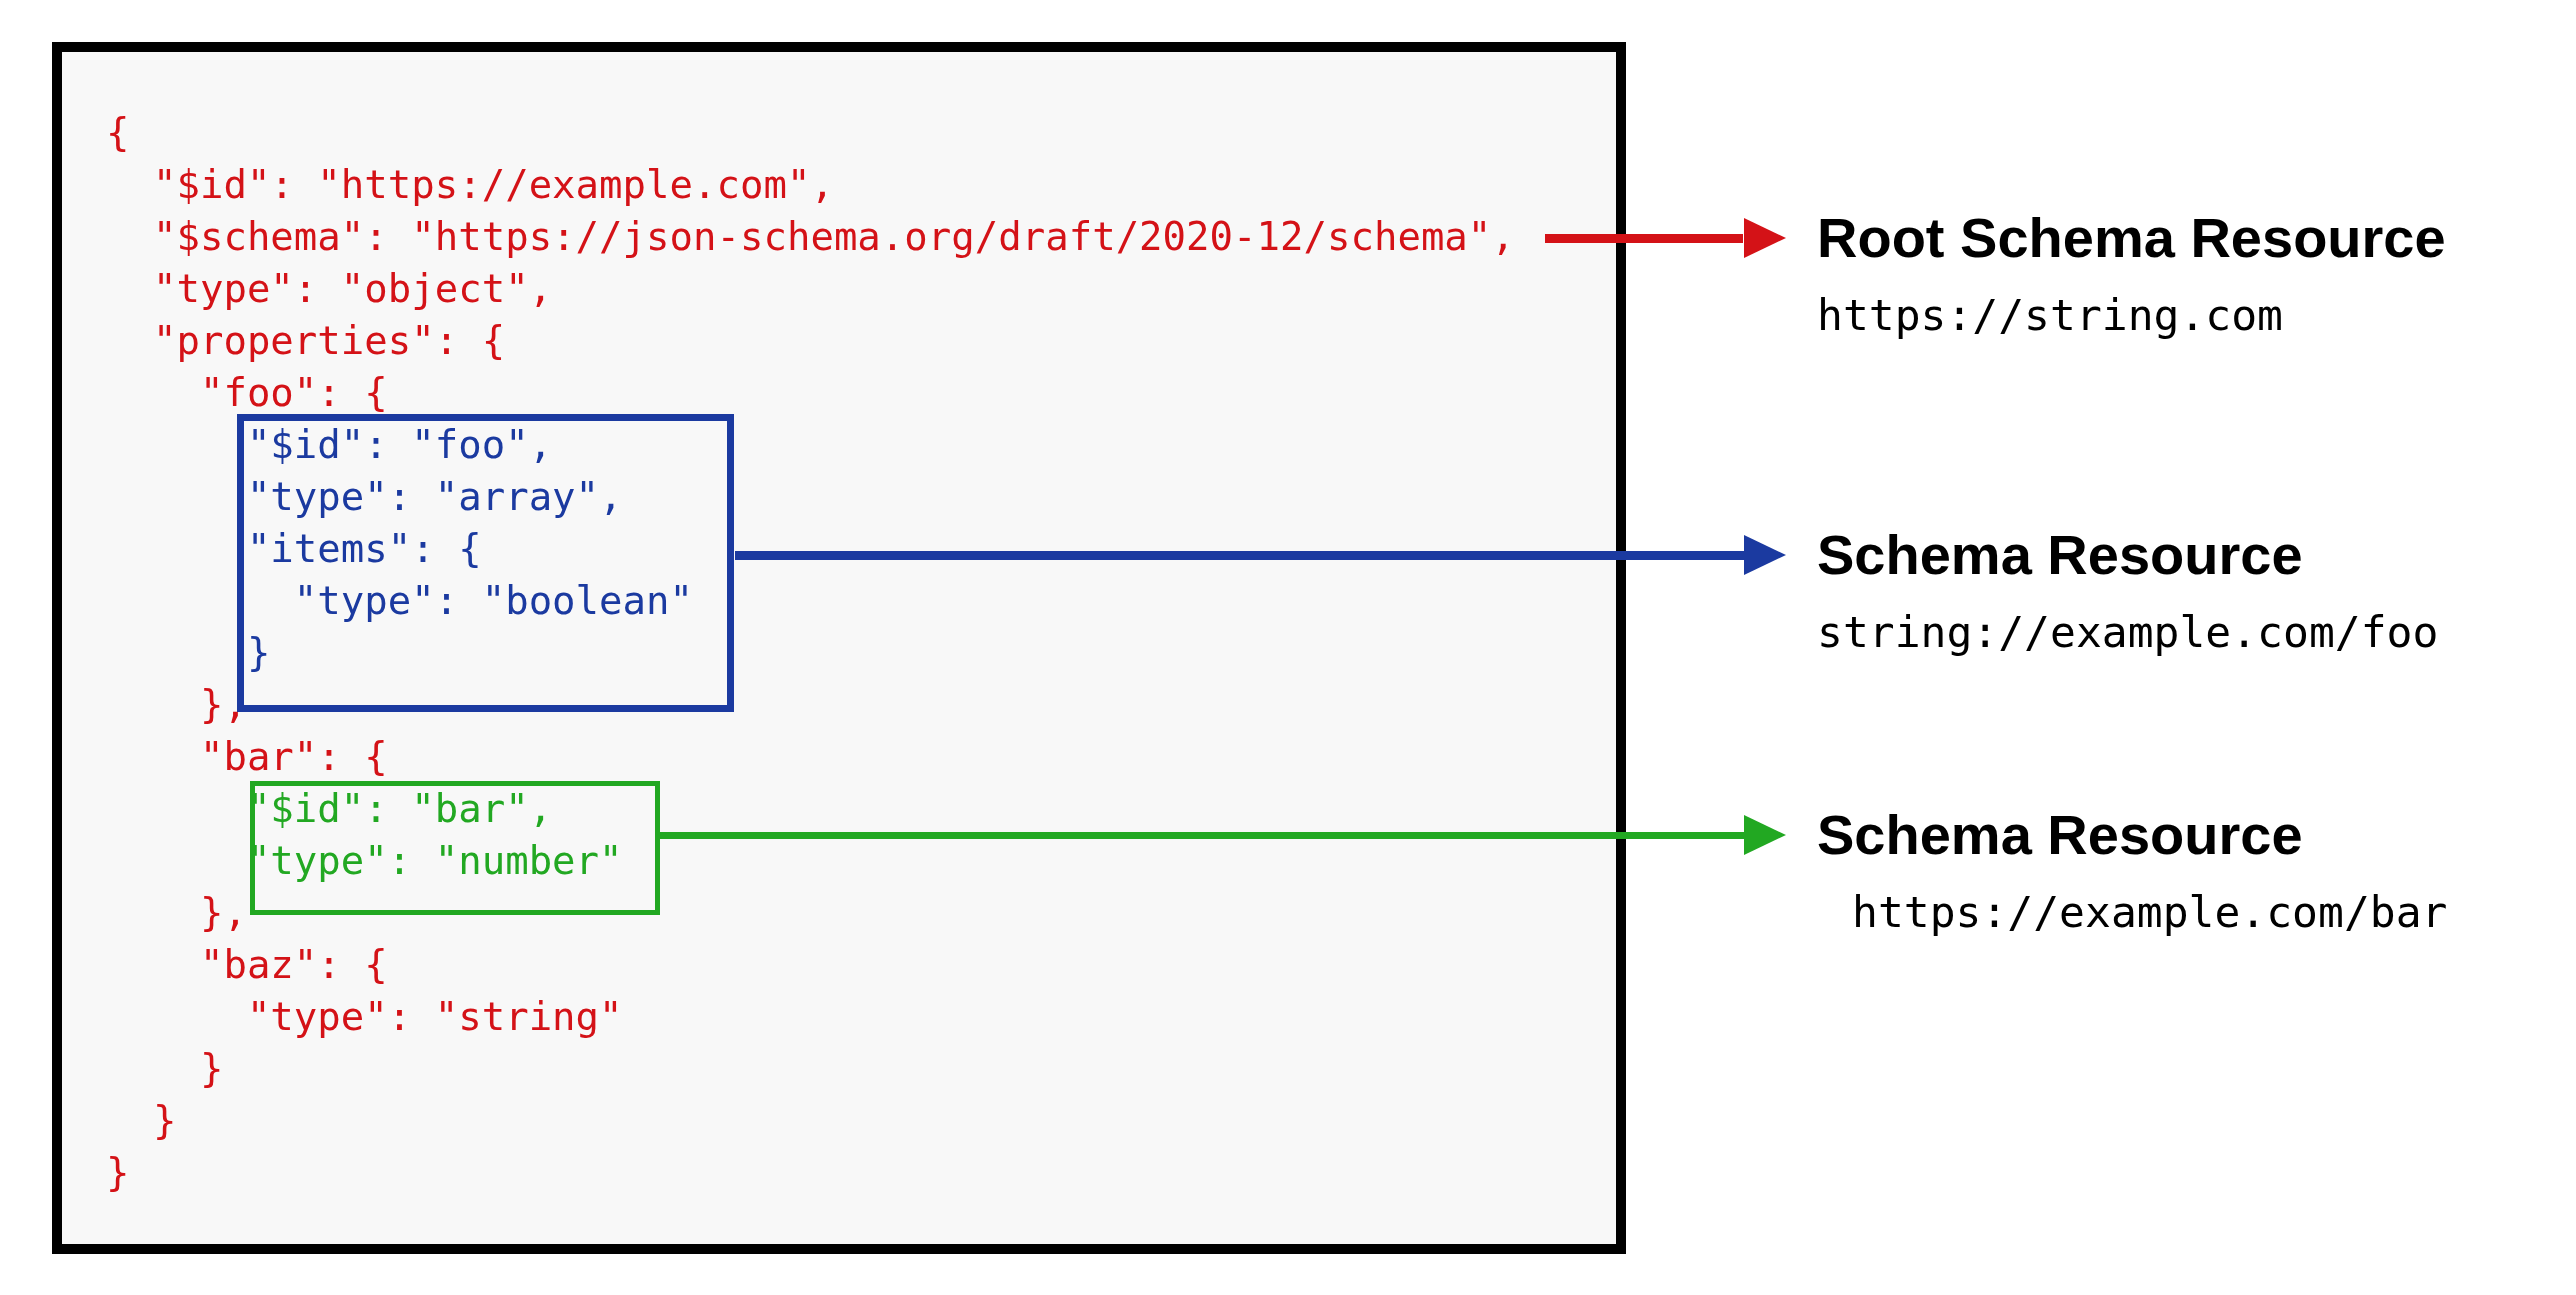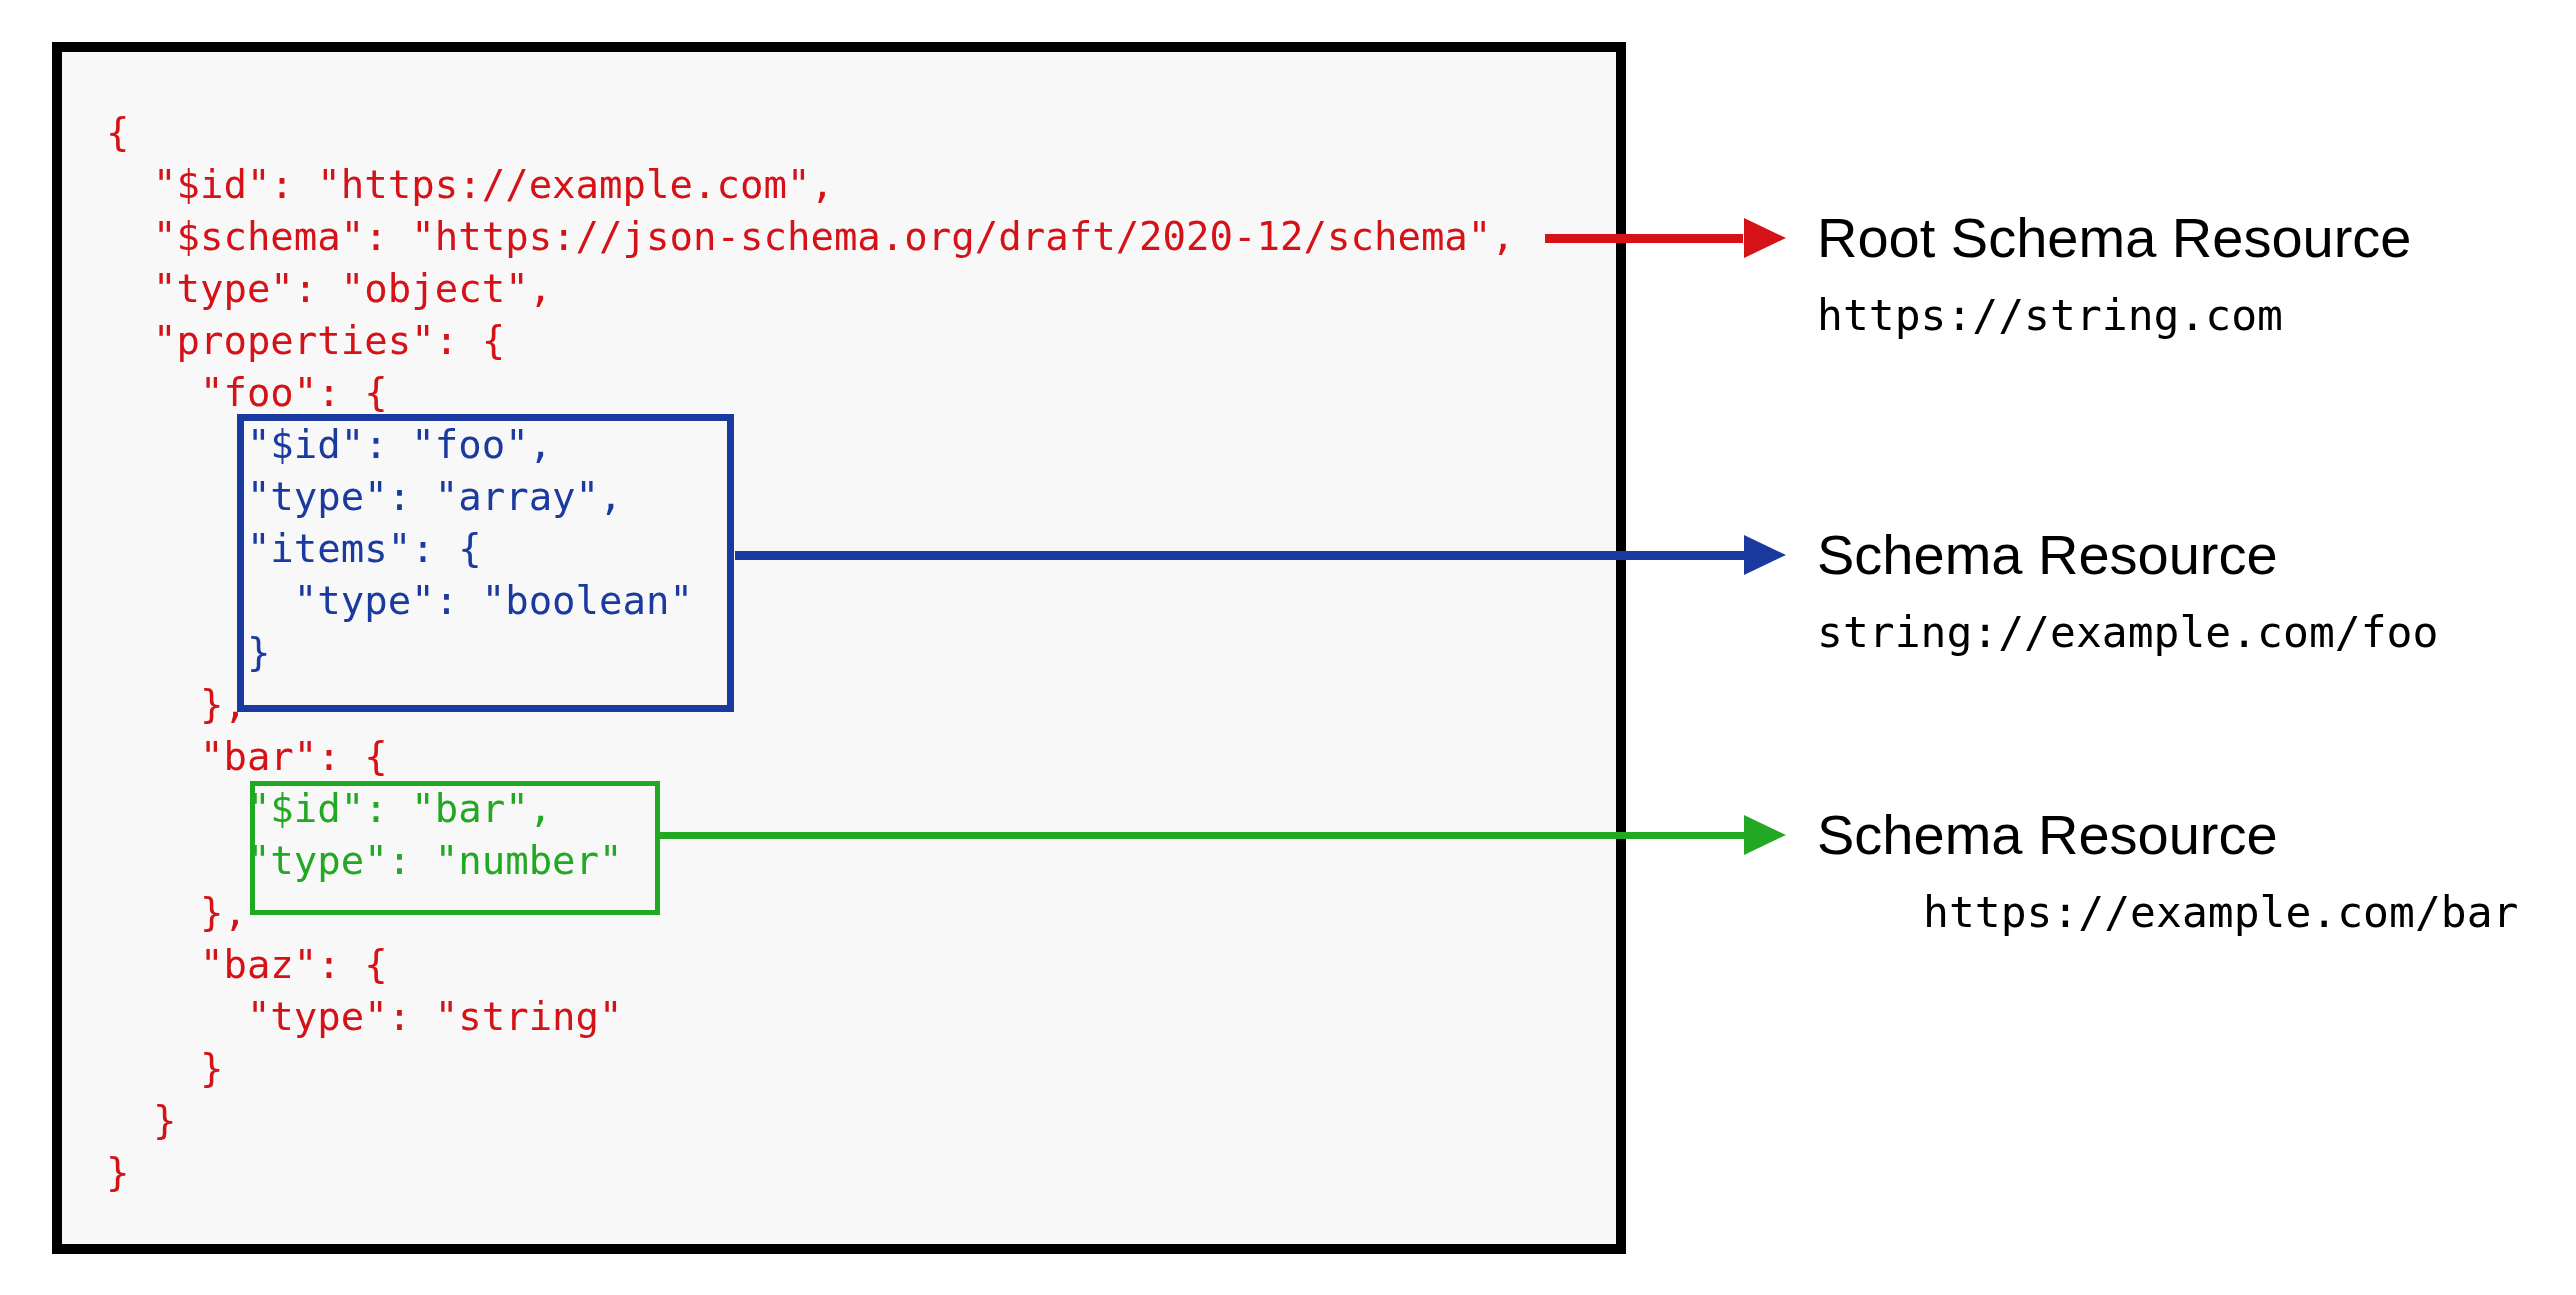--- a/index.html
+++ b/index.html
@@ -53,40 +53,40 @@
   #arrow-root-line  { left: 1545px; top: 234px;  width: 198px; }
   #arrow-root-head  { left: 1744px; top: 218px; }
   #arrow-foo-line   { left: 735px; top: 551px;  width: 1009px; }
   #arrow-foo-head   { left: 1744px; top: 535px; }
   #arrow-bar-line   { left: 660px;  top: 832px; width: 1084px; height: 7.2px; }
   #arrow-bar-head   { left: 1744px; top: 815px; }
 
   
   .ann-title {
     font-family: "Liberation Sans", sans-serif;
-    font-weight: normal;
+    font-weight: bold;
     font-size: 56px;
     line-height: 62px;
     color: #000000;
     white-space: nowrap;
     text-align: center;
   }
   .ann-url {
     font-family: "DejaVu Sans Mono", monospace;
     font-size: 43px;
     line-height: 50px;
     color: #000000;
     white-space: nowrap;
   }
   #ann-root-title { left: 1817px; top: 207px; }
   #ann-root-url   { left: 1817px; top: 290px; }
   #ann-foo-title  { left: 1817px; top: 524px; }
   #ann-foo-url    { left: 1817px; top: 607px; }
   #ann-bar-title  { left: 1817px; top: 804px; }
-  #ann-bar-url    { left: 1923px; top: 887px; }
+  #ann-bar-url    { left: 1852px; top: 887px; }
 </style>
 </head>
 <body>
 
 <div id="frame" class="abs" style="background-color: rgb(248, 248, 248); border-color: rgb(0, 0, 0);"></div>
 
 <div id="code" class="abs">
     <div class="code-line" style="color: rgb(212, 18, 23);">{</div>
     <div class="code-line" style="color: rgb(212, 18, 23);">  "$id": "https://example.com",</div>
     <div class="code-line" style="color: rgb(212, 18, 23);">  "$schema": "https://json-schema.org/draft/2020-12/schema",</div>

